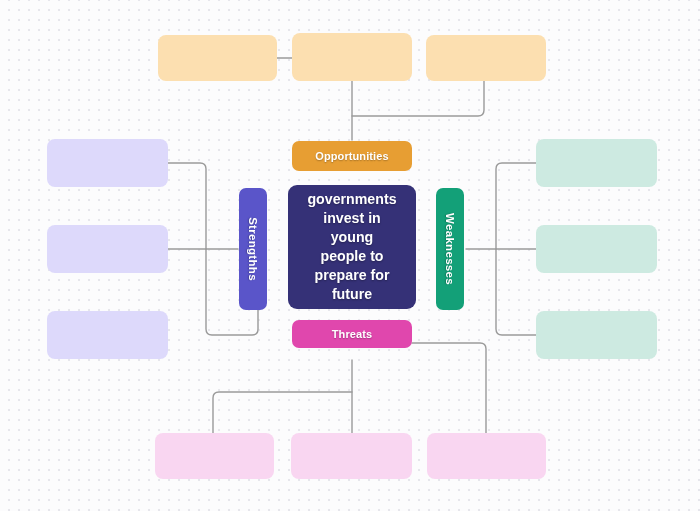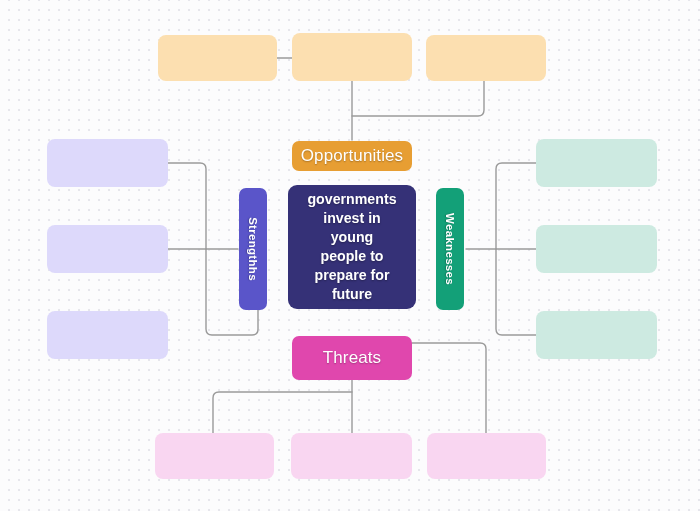--- a/index.html
+++ b/index.html
@@ -41,22 +41,22 @@
   .leaf {
     border-radius: 8px;
   }
   .leaf-op   { background: #fcdfb0; }
   .leaf-st   { background: #ddd9fb; }
   .leaf-we   { background: #cdeae1; }
   .leaf-th   { background: #f9d6f1; }
 
   .badge {
     color: #ffffff;
-    font-weight: normal;
-    font-size: 17px;
+    font-weight: bold;
+    font-size: 11px;
     letter-spacing: 0.1px;
     text-shadow: 0 1px 1.5px rgba(0,0,0,0.28);
     border-radius: 7px;
   }
   .badge-op { background: #e79e33; }
   .badge-th { background: #e047ad; }
 
   .side-badge {
     color: #ffffff;
     font-weight: bold;
@@ -154,21 +154,21 @@
     <span></span>
   </div>
   <div class="node leaf leaf-th" style="left:427px; top:433px; width:119px; height:46px;">
     <span></span>
   </div>
 
   <div class="node badge badge-op" style="left:292px; top:141px; width:120px; height:30px;">
     <span>Opportunities</span>
   </div>
 
-  <div class="node badge badge-th" style="left:292px; top:336px; width:120px; height:44px;">
+  <div class="node badge badge-th" style="left:292px; top:320px; width:120px; height:28px;">
     <span>Threats</span>
   </div>
 
   <div class="node side-badge badge-st" style="left:239px; top:188px; width:28px; height:122px;">
     <span class="vtext">Strengthhs</span>
   </div>
 
   <div class="node side-badge badge-we" style="left:436px; top:188px; width:28px; height:122px;">
     <span class="vtext">Weaknesses</span>
   </div>

